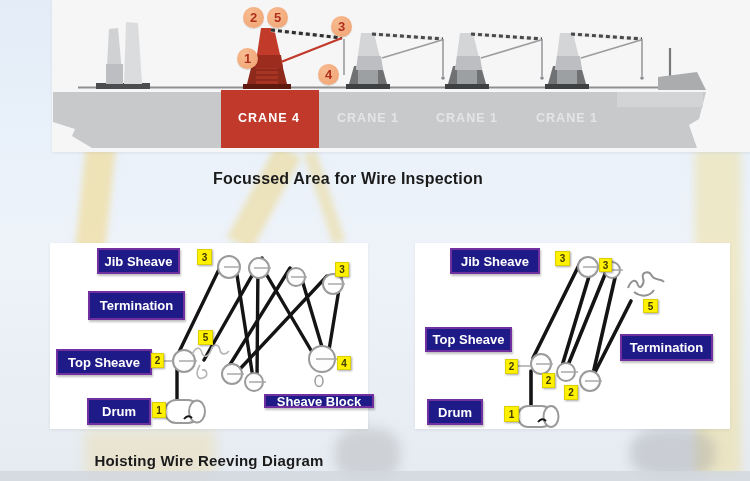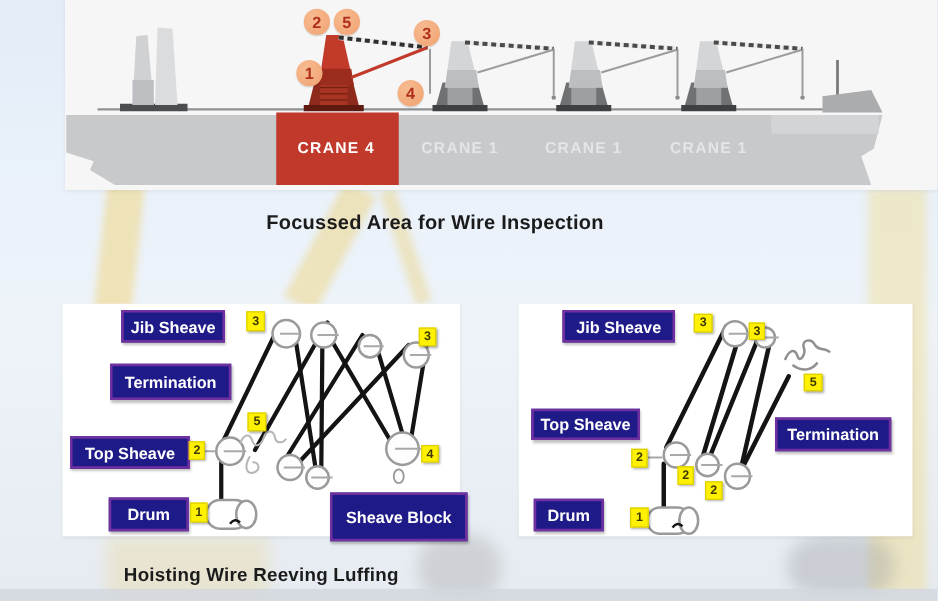--- a/index.html
+++ b/index.html
@@ -171,30 +171,30 @@
       </g>
       <path d="M134,176 q4,-5 8,-1" stroke="#141414" stroke-width="2" fill="none"></path>
 
       <path d="M142,112 c3,-8 8,-9 10,-2 c2,6 7,3 9,-3 c2,-7 8,-6 9,0 c1,5 6,5 9,1 M150,122 c-5,8 -3,15 3,13 c6,-2 4,-9 -1,-8" stroke="#b5b5b5" stroke-width="1.6" fill="none"></path>
     </svg>
 
     <div class="nbox" style="left:47px;top:5px;width:83px;height:26px;">Jib Sheave</div>
     <div class="nbox" style="left:38px;top:48px;width:97px;height:29px;">Termination</div>
     <div class="nbox" style="left:6px;top:106px;width:96px;height:26px;">Top Sheave</div>
     <div class="nbox" style="left:37px;top:155px;width:64px;height:27px;">Drum</div>
-    <div class="nbox" style="left:214px;top:151px;width:110px;height:39px;">Sheave Block</div>
+    <div class="nbox" style="left:214px;top:151px;width:110px;height:14px;">Sheave Block</div>
 
     <div class="tag" style="left:147px;top:6px;width:15px;height:16px;">3</div>
     <div class="tag" style="left:285px;top:19px;width:14px;height:15px;">3</div>
     <div class="tag" style="left:148px;top:87px;width:15px;height:15px;">5</div>
     <div class="tag" style="left:101px;top:110px;width:13px;height:15px;">2</div>
     <div class="tag" style="left:102px;top:159px;width:14px;height:16px;">1</div>
     <div class="tag" style="left:287px;top:113px;width:14px;height:14px;">4</div>
   </div>
-  <div class="caption caption-sub" style="left:50px;width:318px;">Hoisting Wire Reeving Luffing</div>
+  <div class="caption caption-sub" style="left:50px;width:318px;">Hoisting Wire Reeving Diagram</div>
 
   <div class="panel" style="left:415px;top:243px;width:315px;height:186px;">
     <svg width="315" height="186" viewBox="0 0 315 186">
       <g stroke="#141414" stroke-width="3.6" fill="none" stroke-linecap="round">
         <path d="M116,128 L116,170 Q116,182 126,181 Q134,179 130,171"></path>
         <line x1="118" y1="115" x2="166" y2="18"></line>
         <line x1="178" y1="20" x2="147" y2="123"></line>
         <line x1="153" y1="122" x2="193" y2="24"></line>
         <line x1="202" y1="26" x2="178" y2="131"></line>
         <line x1="178" y1="133" x2="216" y2="58"></line>

